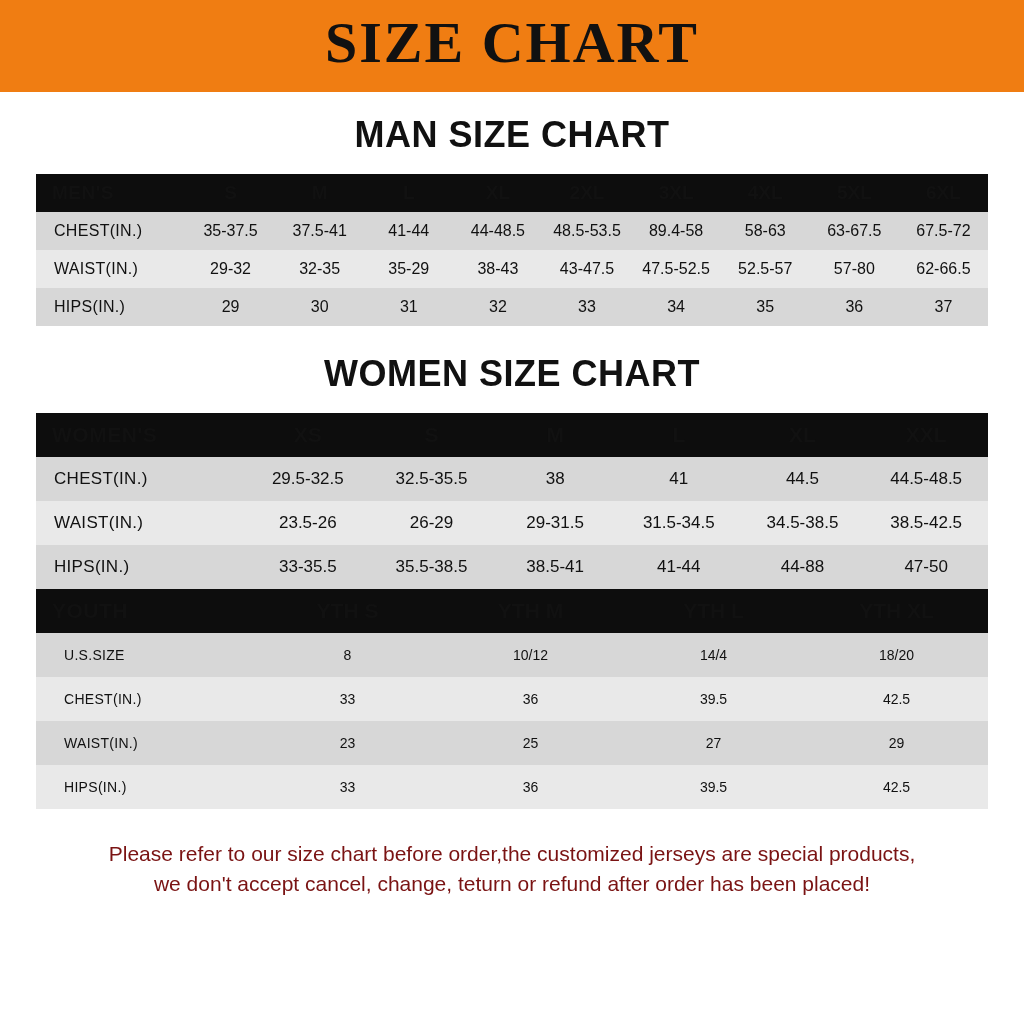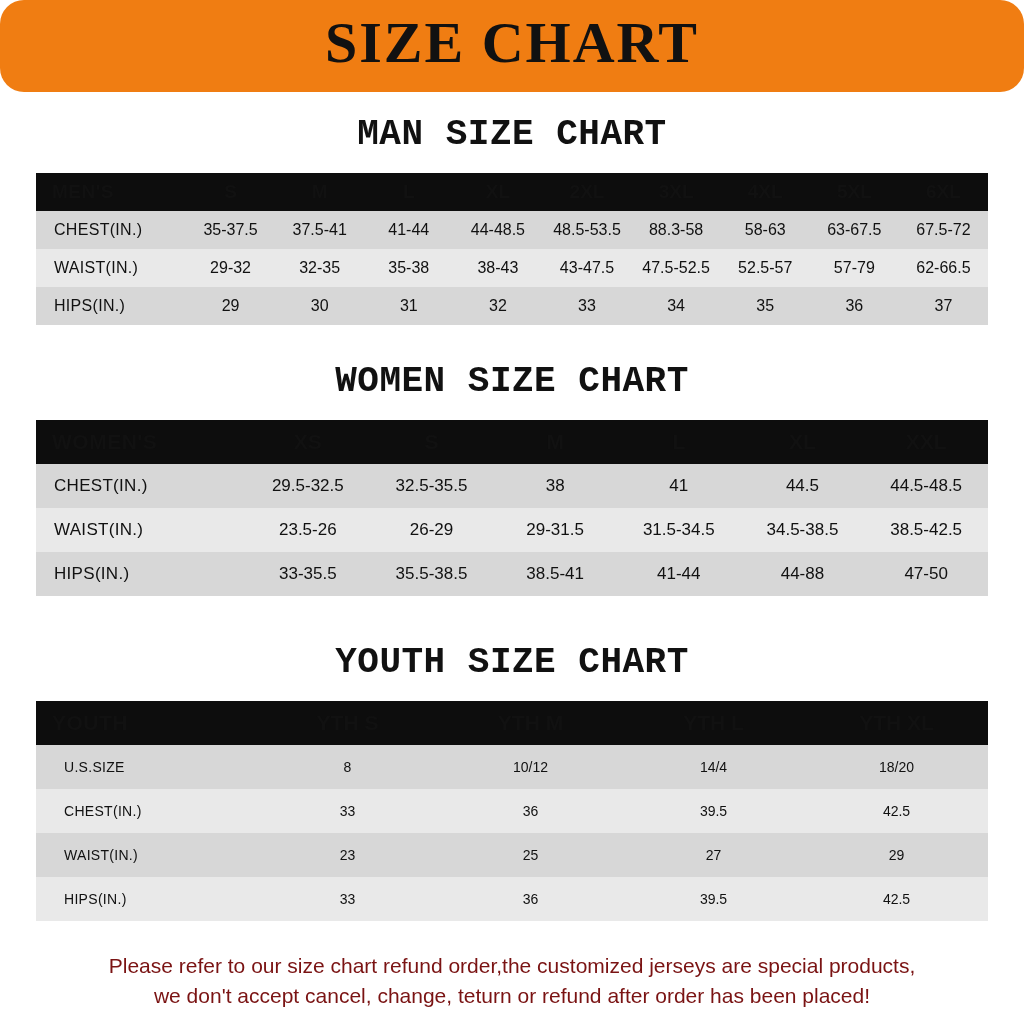--- a/index.html
+++ b/index.html
@@ -20,43 +20,42 @@
   }
 
   
   .banner {
     width: 100%;
     height: 92px;
     background: #f07d12;
     display: flex;
     align-items: center;
     justify-content: center;
-    border-radius: 24px;
   }
   .banner-title {
     font-family: "Liberation Serif", serif;
     font-weight: bold;
     font-size: 58px;
     letter-spacing: 2px;
     color: #111111;
     line-height: 1;
     padding-bottom: 6px;
   }
 
   
   .section-title {
     text-align: center;
-    font-family: Liberation Mono, monospace;
+    font-family: Liberation Sans, sans-serif;
     font-weight: bold;
     font-size: 36px;
     color: #111111;
     letter-spacing: 0.5px;
   }
   .t1 { margin-top: 22px; margin-bottom: 18px; }
-  .t2 { margin-top: 36px; margin-bottom: 18px; }
+  .t2 { margin-top: 27px; margin-bottom: 18px; }
   .t3 { margin-top: 46px; margin-bottom: 18px; }
 
   
   .table-wrap {
     width: 952px;
     margin: 0 auto;
   }
   table.size-table {
     width: 100%;
     border-collapse: collapse;
@@ -153,35 +152,35 @@
         </tr>
       </thead>
       <tbody>
         <tr class="row-a">
           <td class="label">CHEST(IN.)</td>
           <td>35-37.5</td>
           <td>37.5-41</td>
           <td>41-44</td>
           <td>44-48.5</td>
           <td>48.5-53.5</td>
-          <td>88.3-58</td>
+          <td>89.4-58</td>
           <td>58-63</td>
           <td>63-67.5</td>
           <td>67.5-72</td>
         </tr>
         <tr class="row-b">
           <td class="label">WAIST(IN.)</td>
           <td>29-32</td>
           <td>32-35</td>
-          <td>35-38</td>
+          <td>35-29</td>
           <td>38-43</td>
           <td>43-47.5</td>
           <td>47.5-52.5</td>
           <td>52.5-57</td>
-          <td>57-79</td>
+          <td>57-80</td>
           <td>62-66.5</td>
         </tr>
         <tr class="row-a">
           <td class="label">HIPS(IN.)</td>
           <td>29</td>
           <td>30</td>
           <td>31</td>
           <td>32</td>
           <td>33</td>
           <td>34</td>
@@ -232,21 +231,20 @@
           <td>35.5-38.5</td>
           <td>38.5-41</td>
           <td>41-44</td>
           <td>44-88</td>
           <td>47-50</td>
         </tr>
       </tbody>
     </table>
   </div>
 
-  <div class="section-title t3">YOUTH SIZE CHART</div>
   <div class="table-wrap">
     <table class="size-table" id="youth-table">
       <thead>
         <tr>
           <th class="corner">YOUTH</th>
           <th>YTH S</th>
           <th>YTH M</th>
           <th>YTH L</th>
           <th>YTH XL</th>
         </tr>
@@ -278,17 +276,17 @@
           <td>33</td>
           <td>36</td>
           <td>39.5</td>
           <td>42.5</td>
         </tr>
       </tbody>
     </table>
   </div>
 
   <div class="note">
-    <span class="note-line">Please refer to our size chart refund order,the customized jerseys are special products,</span>
+    <span class="note-line">Please refer to our size chart before order,the customized jerseys are special products,</span>
     <span class="note-line">we don't accept cancel, change, teturn or refund after order has been placed!</span>
   </div>
 
 </div>
 
 </body></html>

